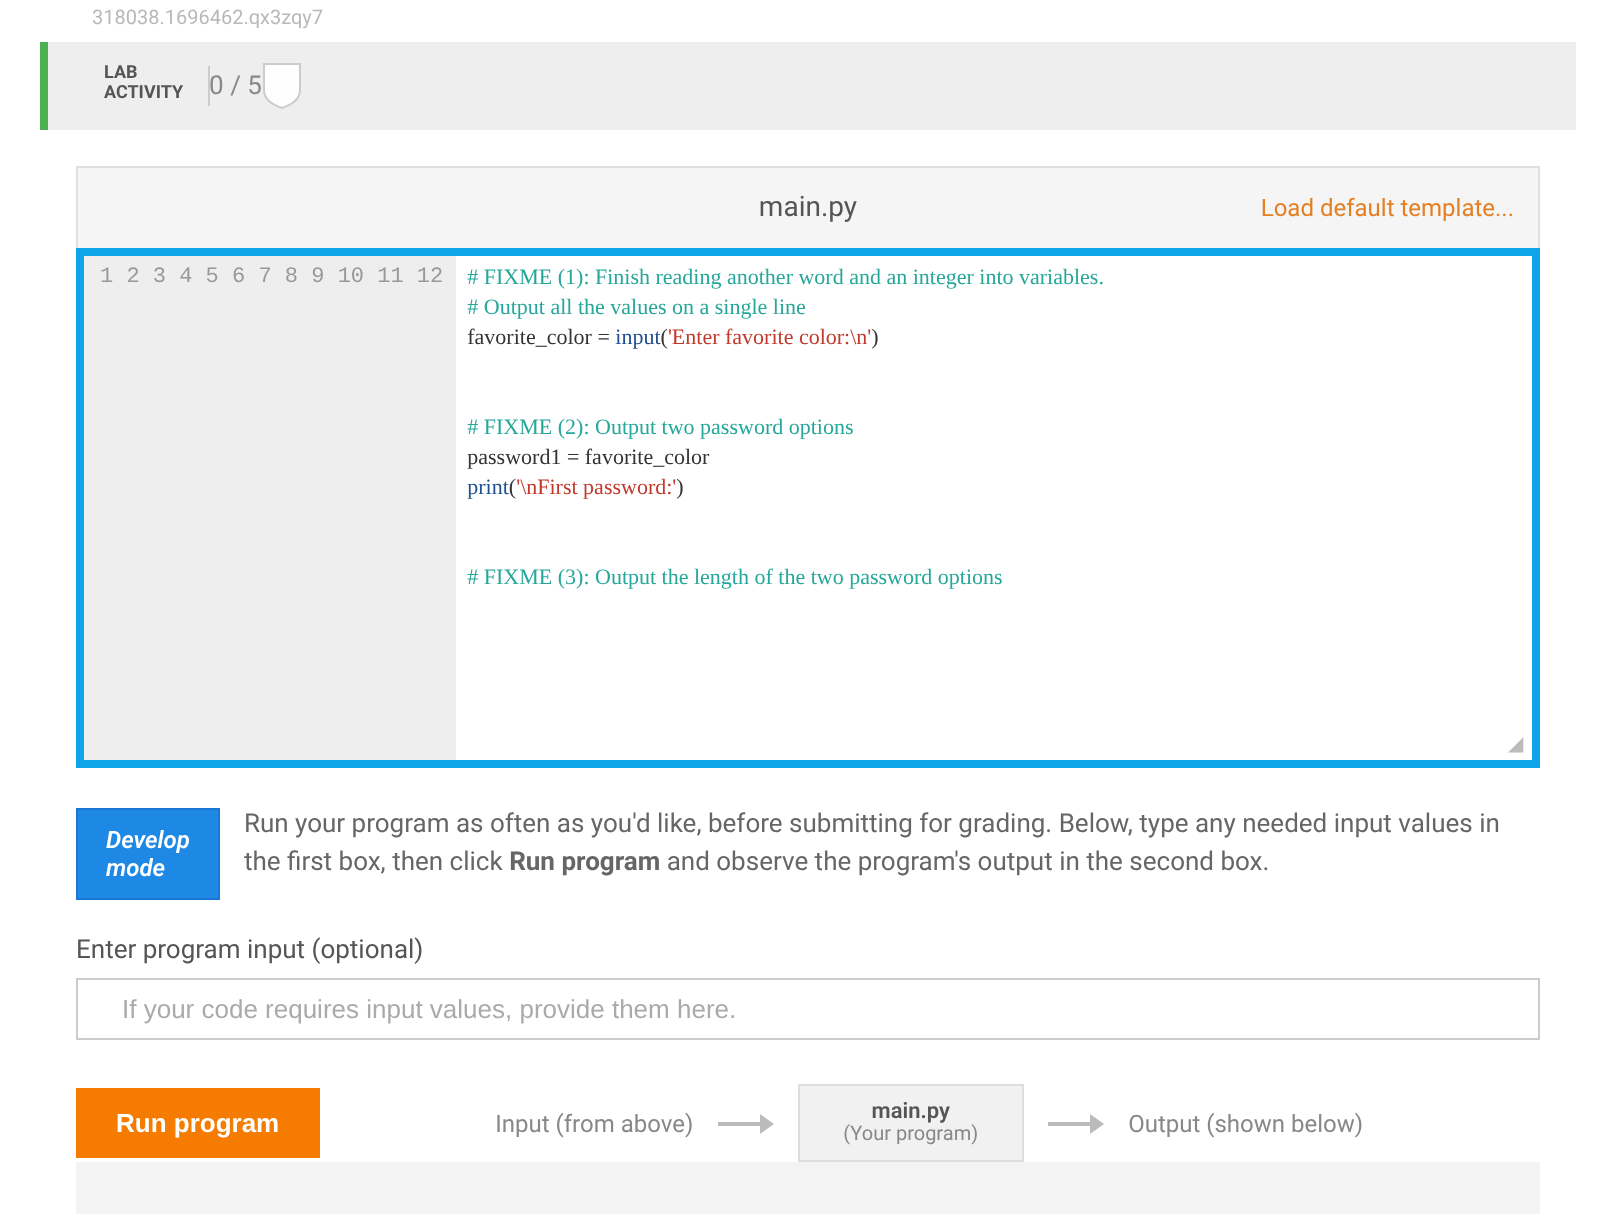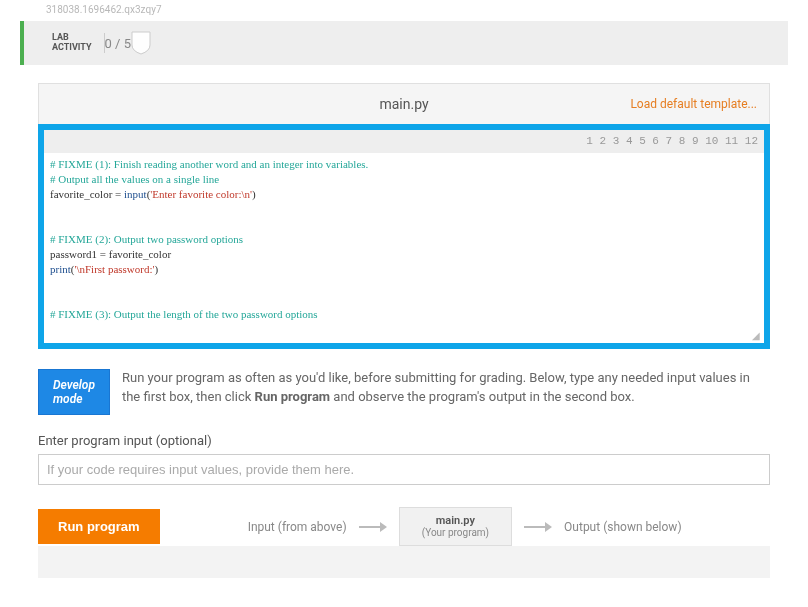--- a/index.html
+++ b/index.html
@@ -82,24 +82,23 @@
       top: 50%;
       transform: translateY(-50%);
       font-size: 12px;
       color: #e67e22;
       cursor: pointer;
       margin-left: 24px;
     }
     .editor-body {
       display: flex;
       background: #fff;
-      border: 6px solid #0ea5e9;
+      border: 4px solid #0ea5e9;
       position: relative;
-      height: 225px;
-      flex-direction: column;
+      height: 260px;
     }
     .gutter {
       background: #eeeeee;
       color: #999;
       font-family: "Courier New", monospace;
       font-size: 11px;
       text-align: right;
       padding: 4px 6px 4px 8px;
       user-select: none;
       line-height: 15px;
@@ -159,21 +158,21 @@
     }
     .mode-desc strong { color: #666; font-weight: 700; }
     .input-label {
       font-size: 13px;
       color: #555;
       margin-top: 18px;
       margin-bottom: 6px;
     }
     .input-field {
       width: 100%;
-      padding: 7px 8px;
+      padding: 7px 22px;
       border: 1px solid #ccc;
       font-size: 13px;
       color: #333;
     }
     .input-field::placeholder { color: #aaa; }
     .run-row {
       display: flex;
       align-items: center;
       gap: 0;
       margin-top: 22px;

